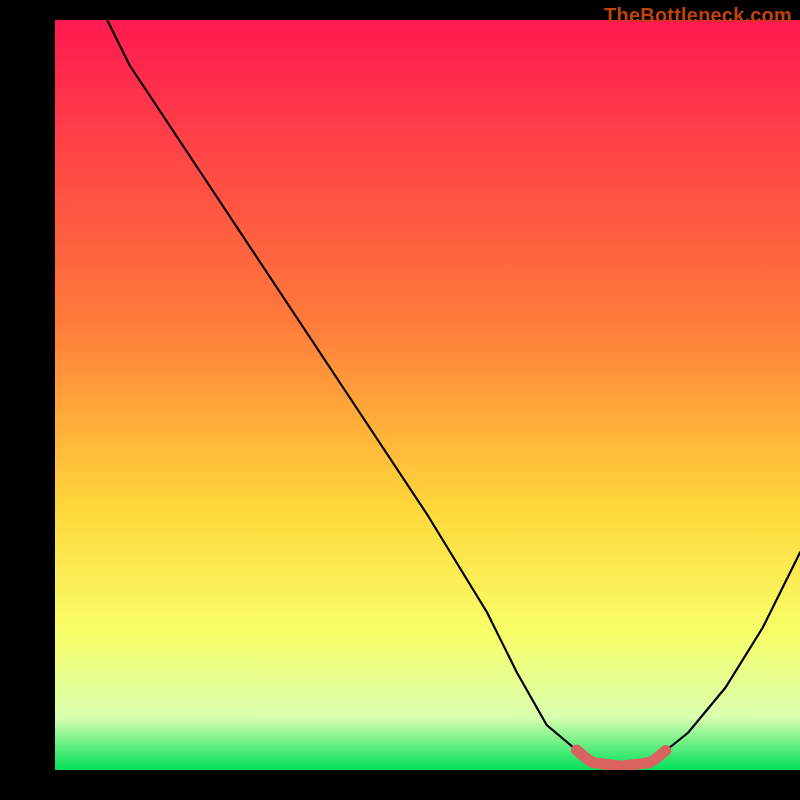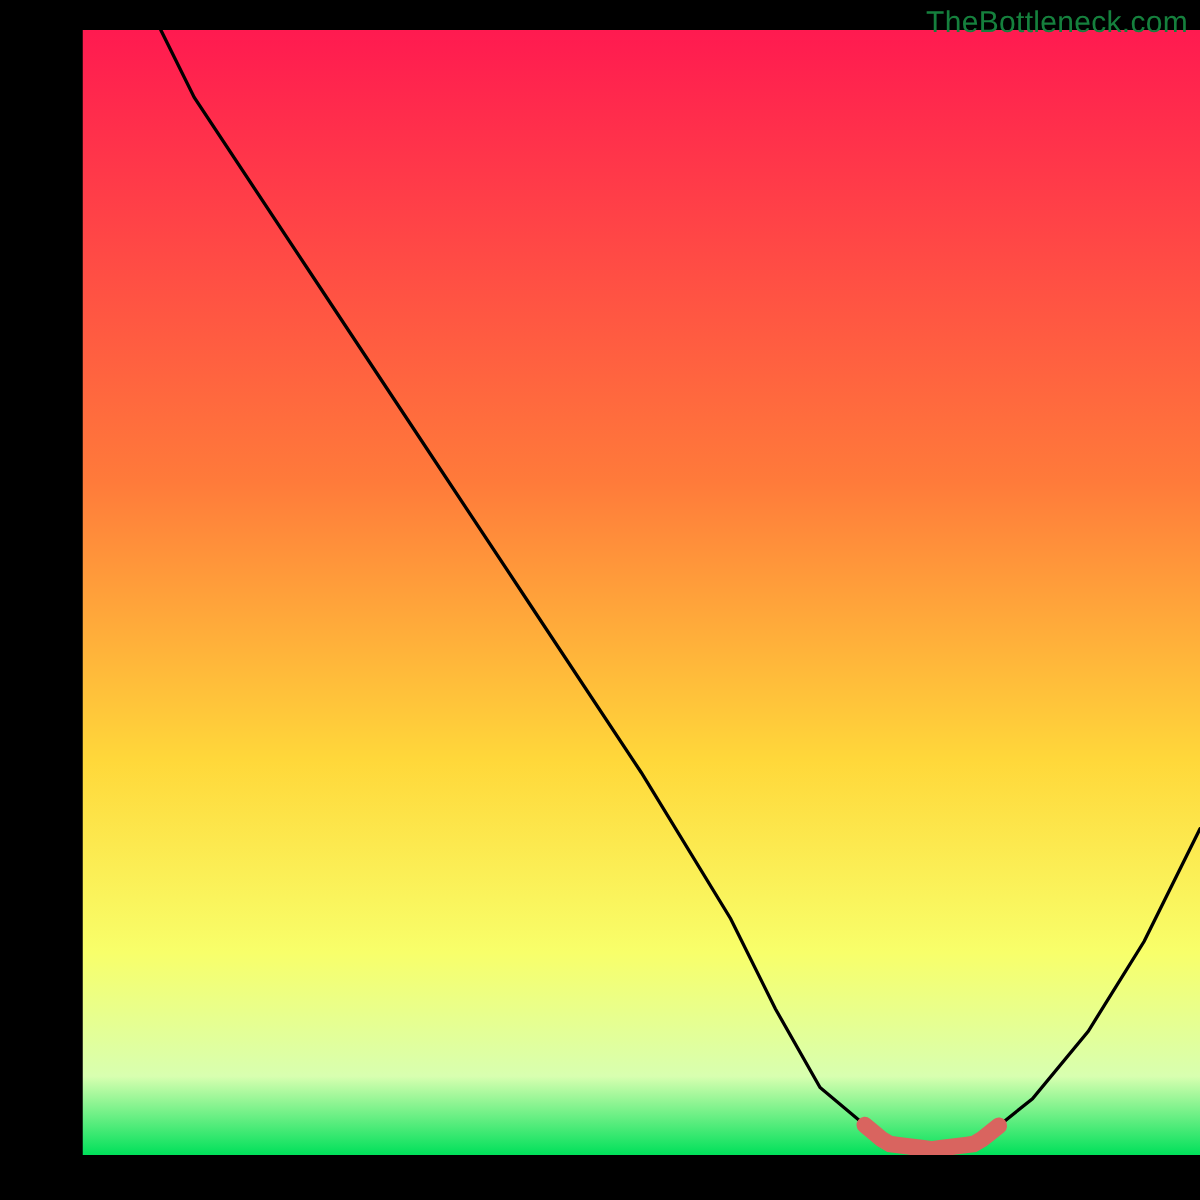--- a/index.html
+++ b/index.html
@@ -14,23 +14,23 @@
   .frame {
     position: relative;
     width: 800px;
     height: 800px;
     background: #000;
   }
   .watermark {
     position: absolute;
     top: 4px;
     right: 8px;
-    color: #15803d;
+    color: #c2410c;
     font-size: 20px;
-    font-weight: normal;
+    font-weight: bold;
     z-index: 50;
     letter-spacing: 0.2px;
   }
   svg {
     display: block;
   }
 </style>
 </head>
 <body>
 

